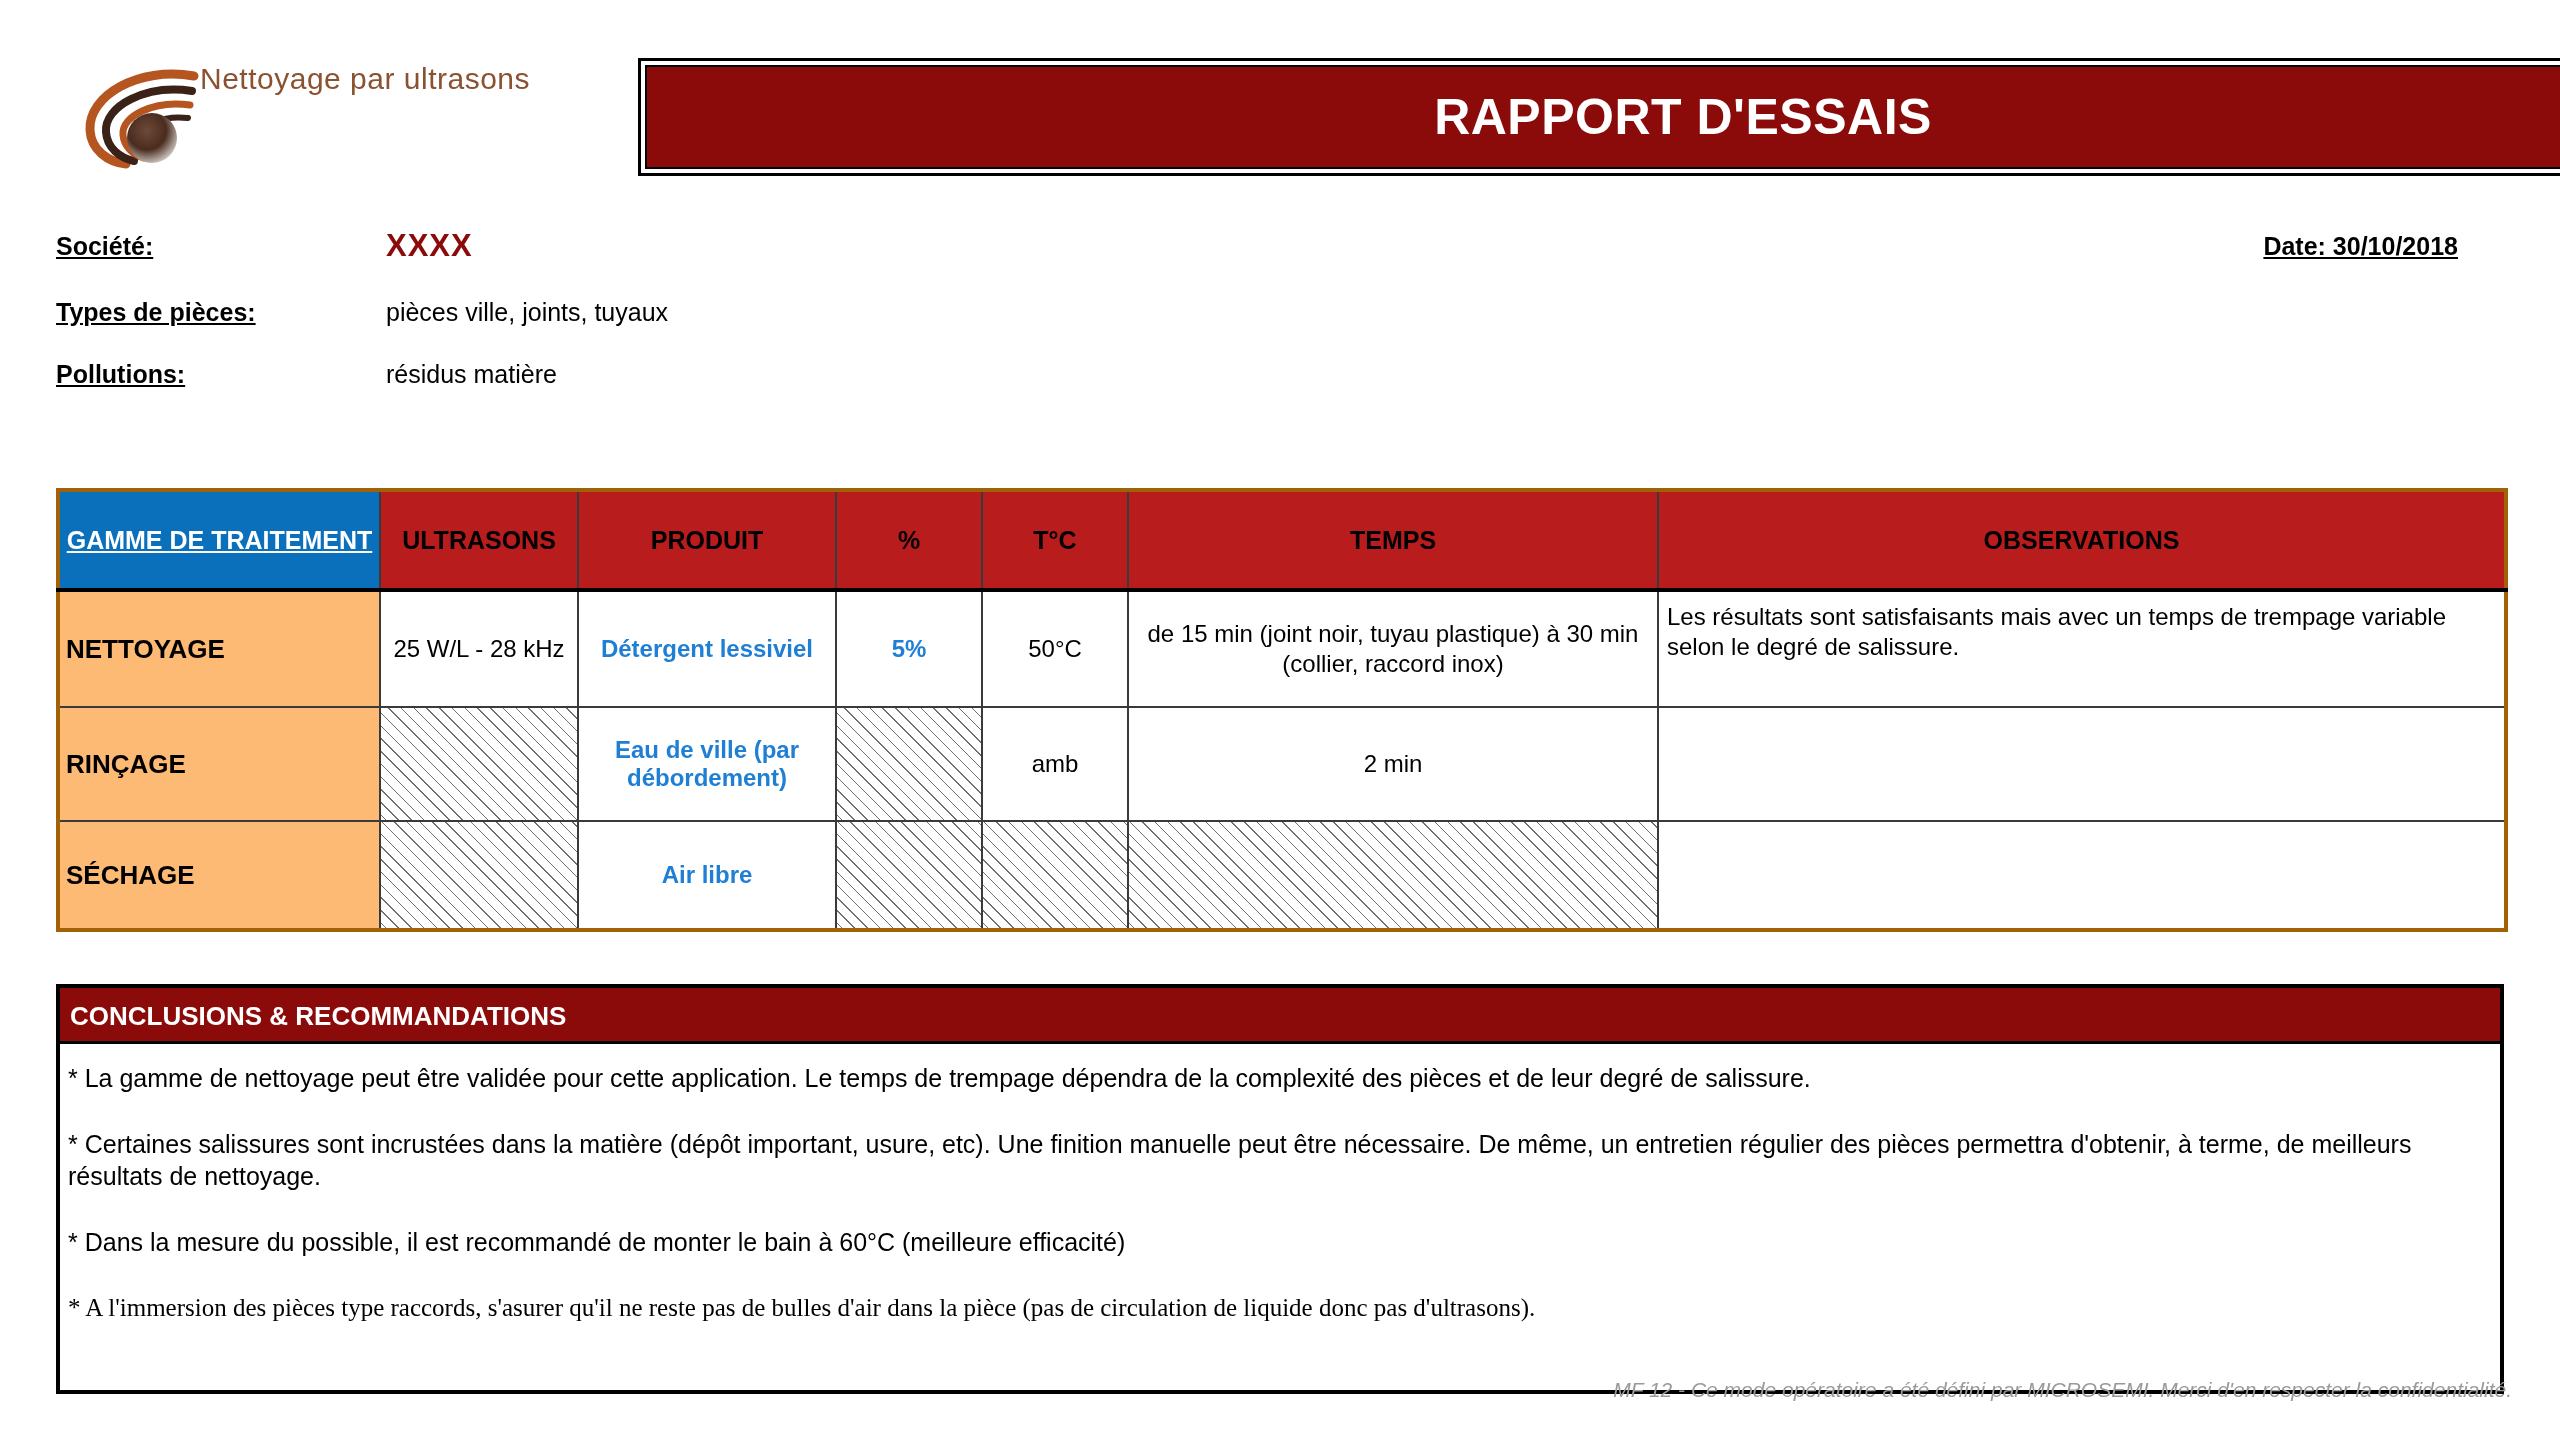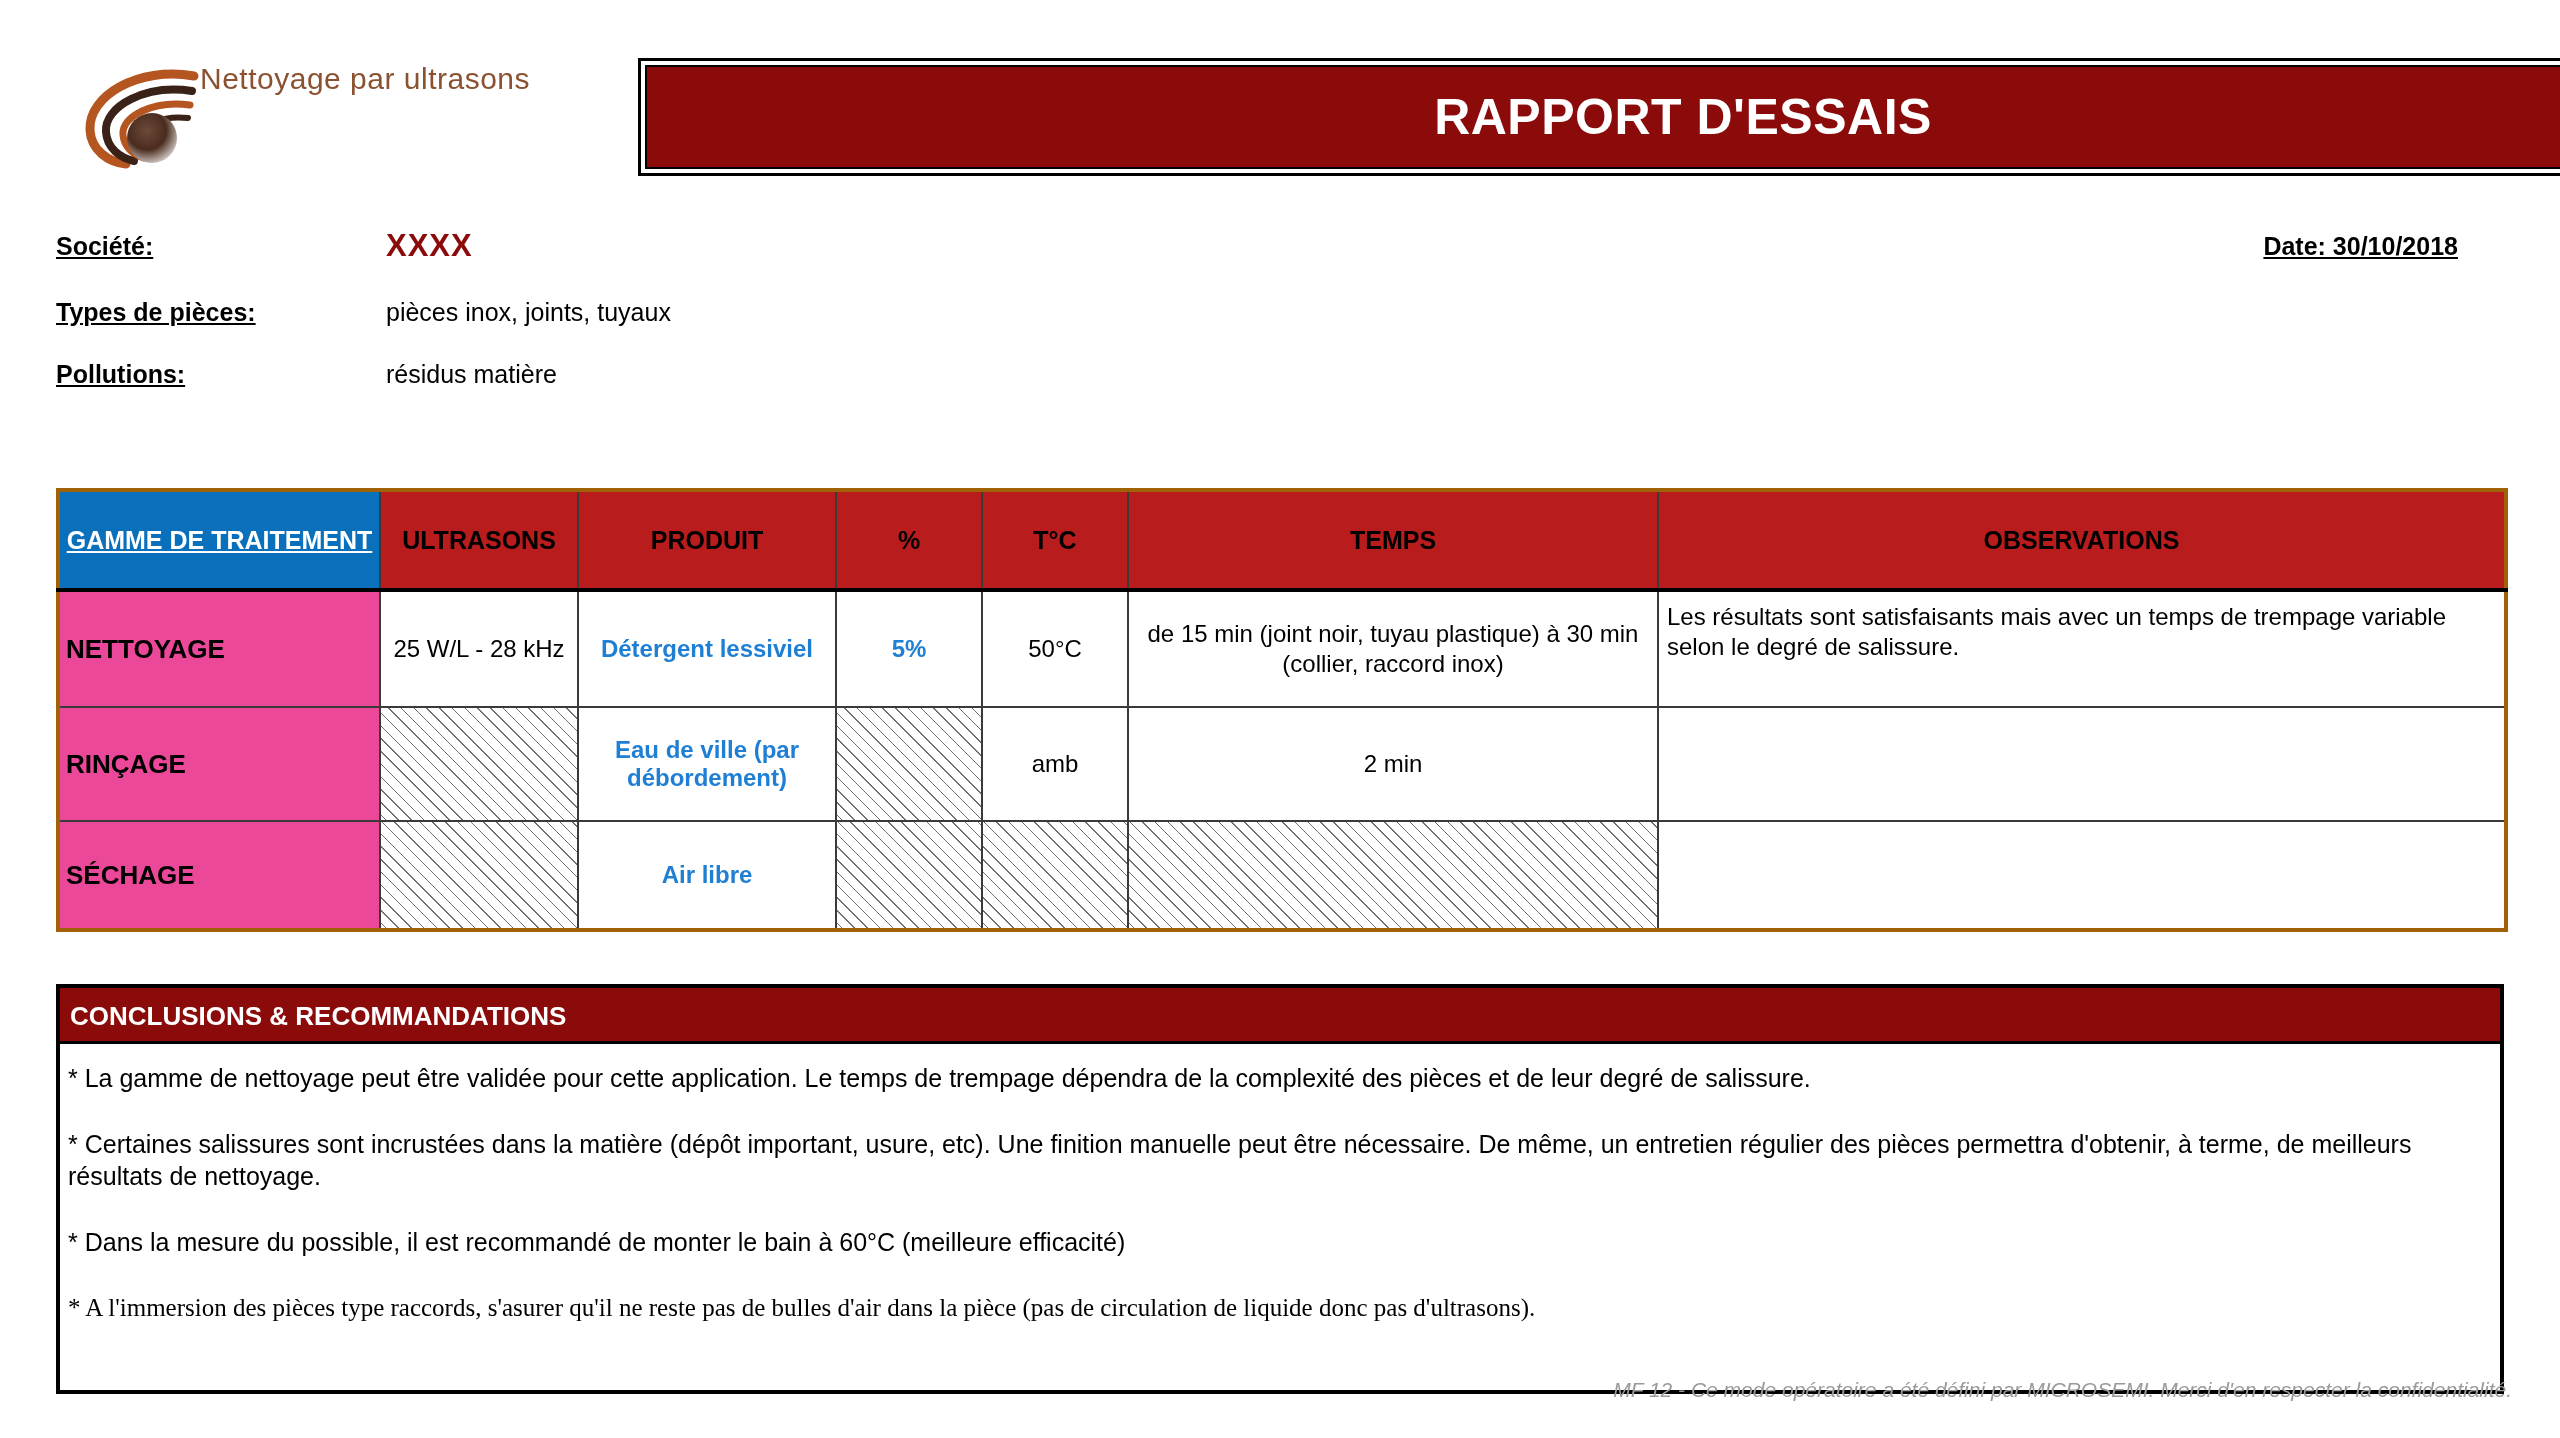--- a/index.html
+++ b/index.html
@@ -162,21 +162,21 @@
     font-size: 25px;
     border-bottom: 4px solid #000000;
   }
   .proc-table thead th.gamme {
     background: #0A70BC;
     color: #ffffff;
     font-weight: bold;
     text-decoration: underline;
   }
   td.rowhead {
-    background: #ec4899;
+    background: #fdba74;
     text-align: left;
     font-weight: bold;
     font-size: 26px;
     padding-left: 6px;
   }
   tr.r-nettoyage td { height: 104px; }
   tr.r-rincage td { height: 102px; }
   tr.r-sechage td { height: 96px; }
 
   td.blue {
@@ -293,21 +293,21 @@
 <div class="info">
 
   <div class="info-row r1">
     <span class="info-label">Société:</span>
     <span class="info-value accent">XXXX</span>
     <span class="info-date">Date: 30/10/2018</span>
   </div>
 
   <div class="info-row r2">
     <span class="info-label">Types de pièces:</span>
-    <span class="info-value">pièces inox, joints, tuyaux</span>
+    <span class="info-value">pièces ville, joints, tuyaux</span>
   </div>
 
   <div class="info-row r3">
     <span class="info-label">Pollutions:</span>
     <span class="info-value">résidus matière</span>
   </div>
 </div>
 
 <table class="proc-table">
   <colgroup>

